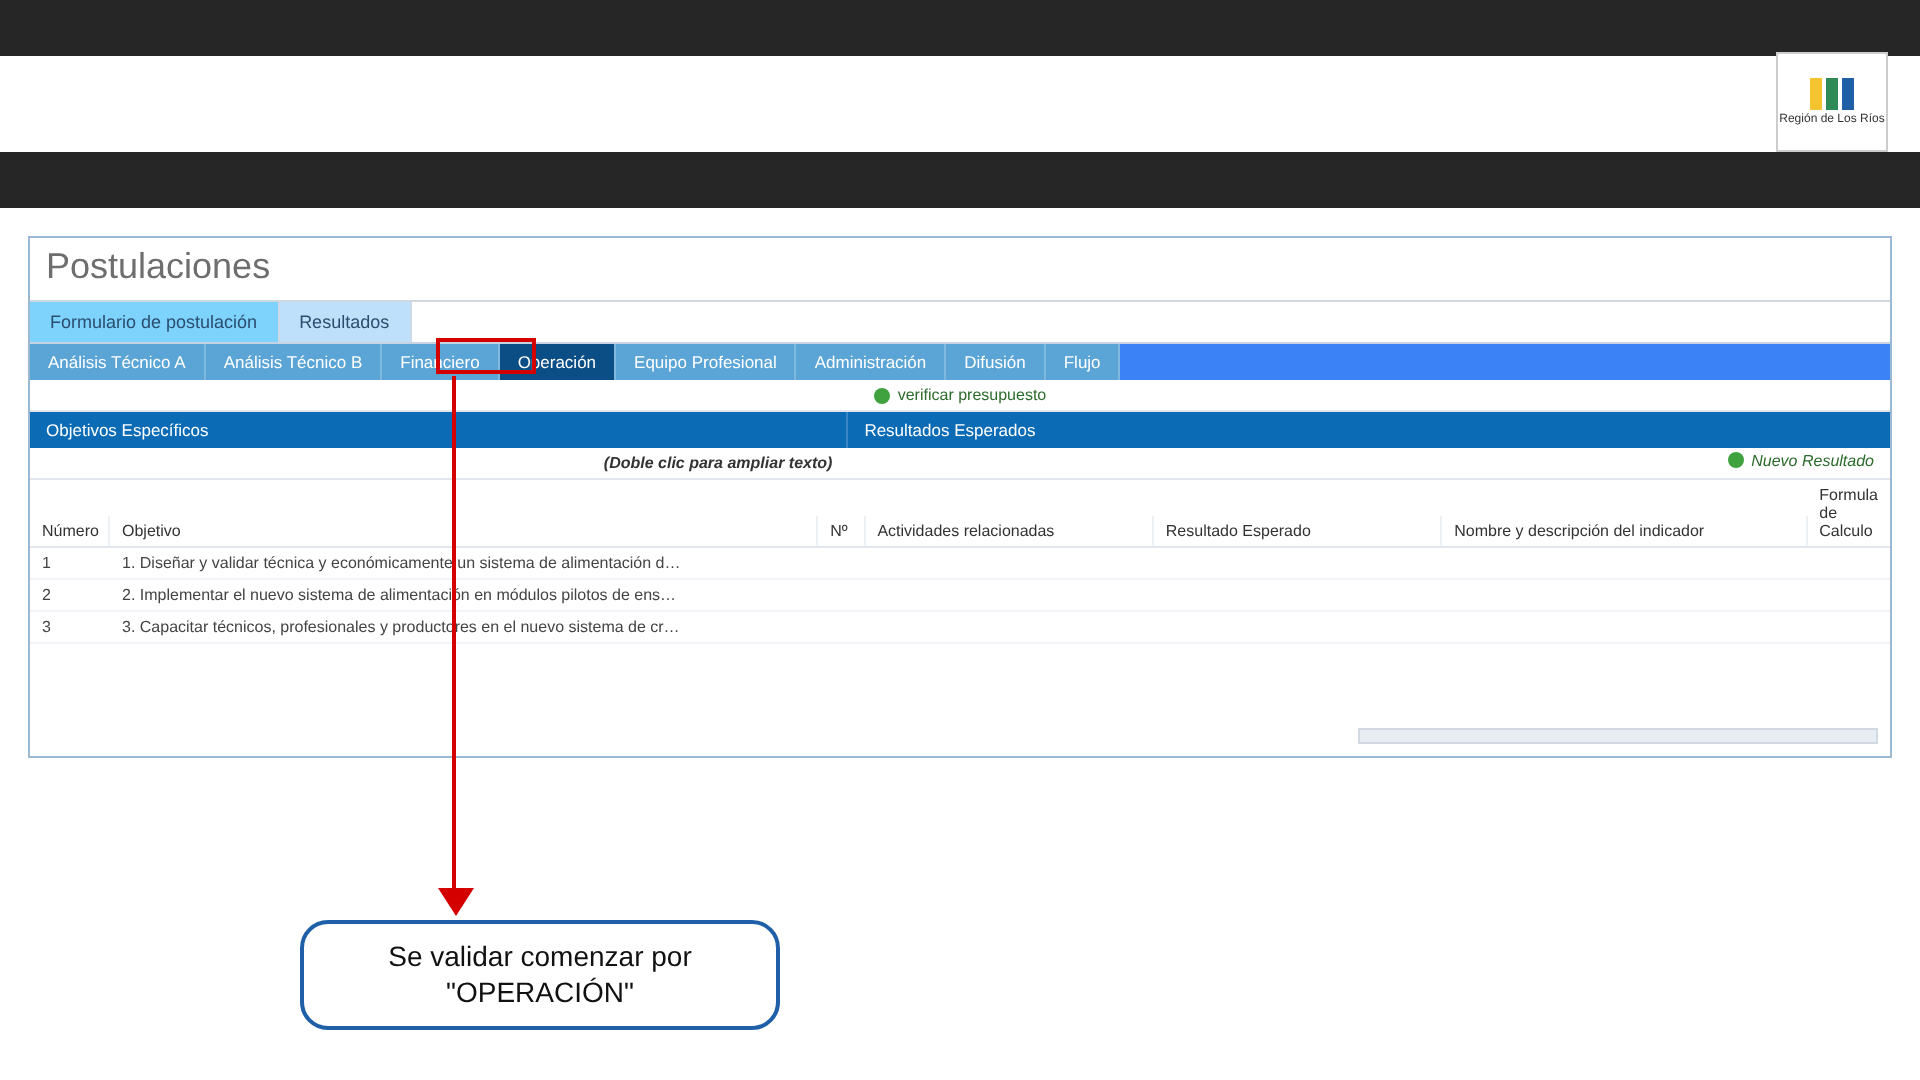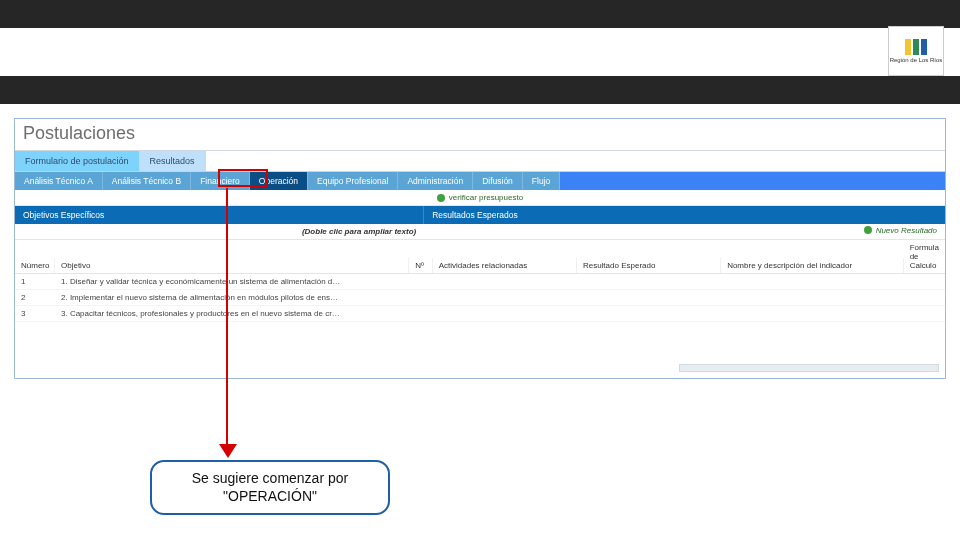--- a/index.html
+++ b/index.html
@@ -305,15 +305,15 @@
     </div>
   </div>
 
   <div class="scroll-hint"></div>
 </div>
 
 <div class="arrow-shaft"></div>
 <div class="arrow-head"></div>
 
 <div class="callout">
-  <div>Se sugiere comenzar por</div>
+  <div>Se validar comenzar por</div>
   <div>"OPERACIÓN"</div>
 </div>
 
 </body></html>

